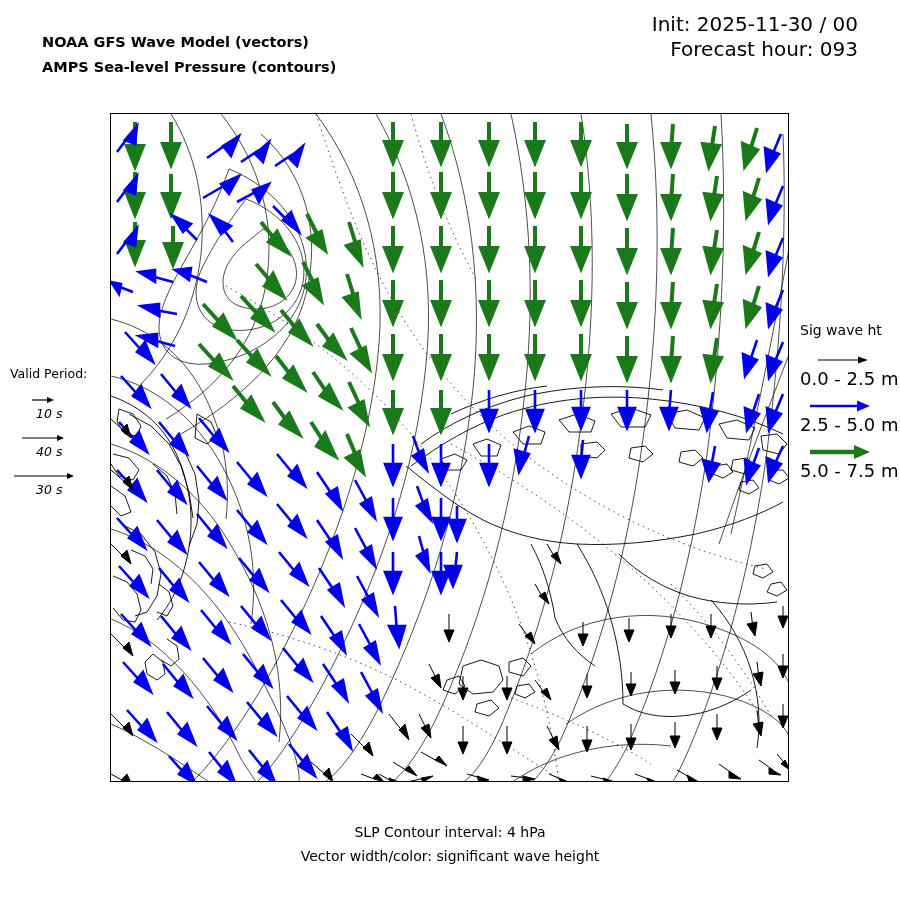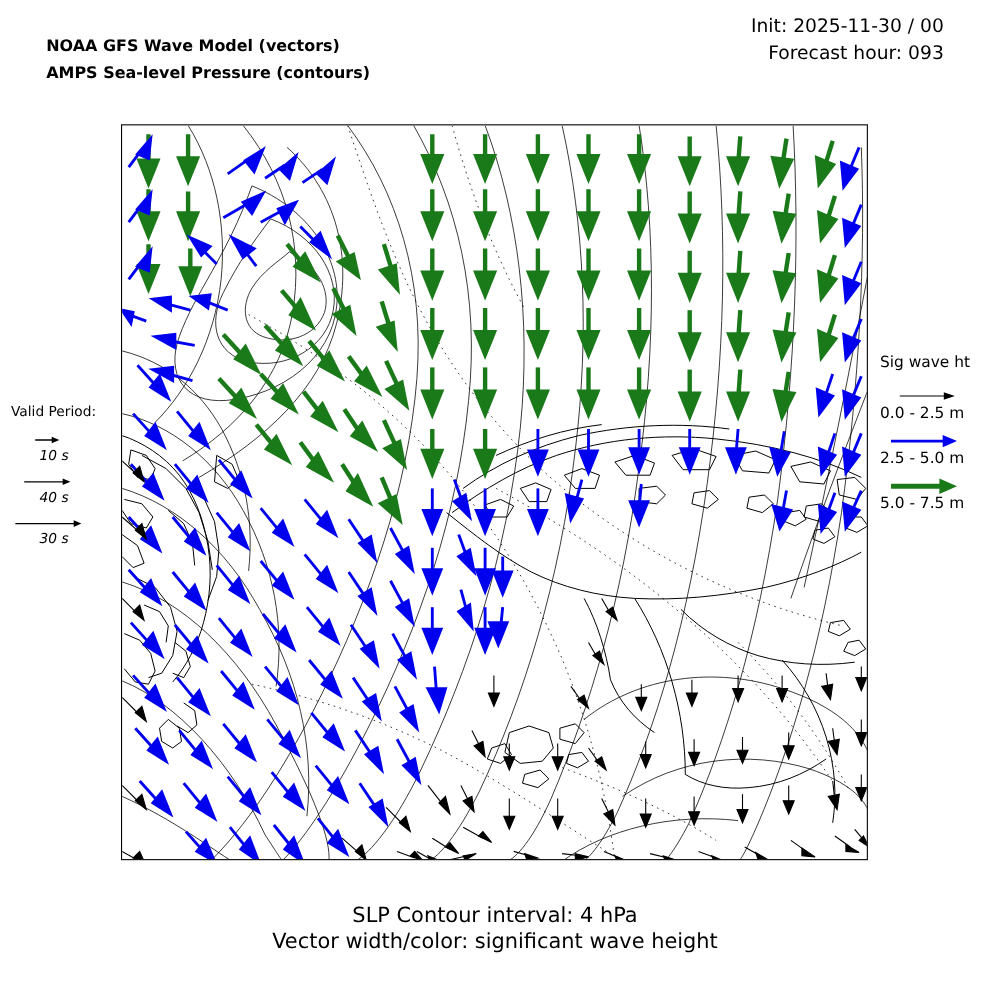--- a/index.html
+++ b/index.html
@@ -27,21 +27,21 @@
     top: 30px;
     font-size: 14.5px;
     line-height: 25px;
     white-space: nowrap;
     font-weight: bold;
   }
   .header-right {
     position: absolute;
     right: 42px;
     top: 12px;
-    font-size: 17px;
+    font-size: 20px;
     line-height: 25px;
     text-align: right;
     white-space: nowrap;
   }
 
   
   .map-panel {
     position: absolute;
     left: 110px;
     top: 113px;
@@ -101,33 +101,33 @@
   }
   .hl-item {
     margin-bottom: 9px;
   }
   .hl-arrow {
     display: block;
     height: 16px;
   }
   .hl-label {
     display: block;
-    font-size: 14px;
+    font-size: 18px;
     white-space: nowrap;
     margin-top: 0px;
   }
 
   
   .footer {
     position: absolute;
     left: 0;
     right: 0;
     top: 820px;
     text-align: center;
-    font-size: 19px;
+    font-size: 14px;
     line-height: 24px;
   }
 </style>
 </head>
 <body>
 
 <div class="page">
 
   <div class="header-left">
     <div>NOAA GFS Wave Model (vectors)</div>

